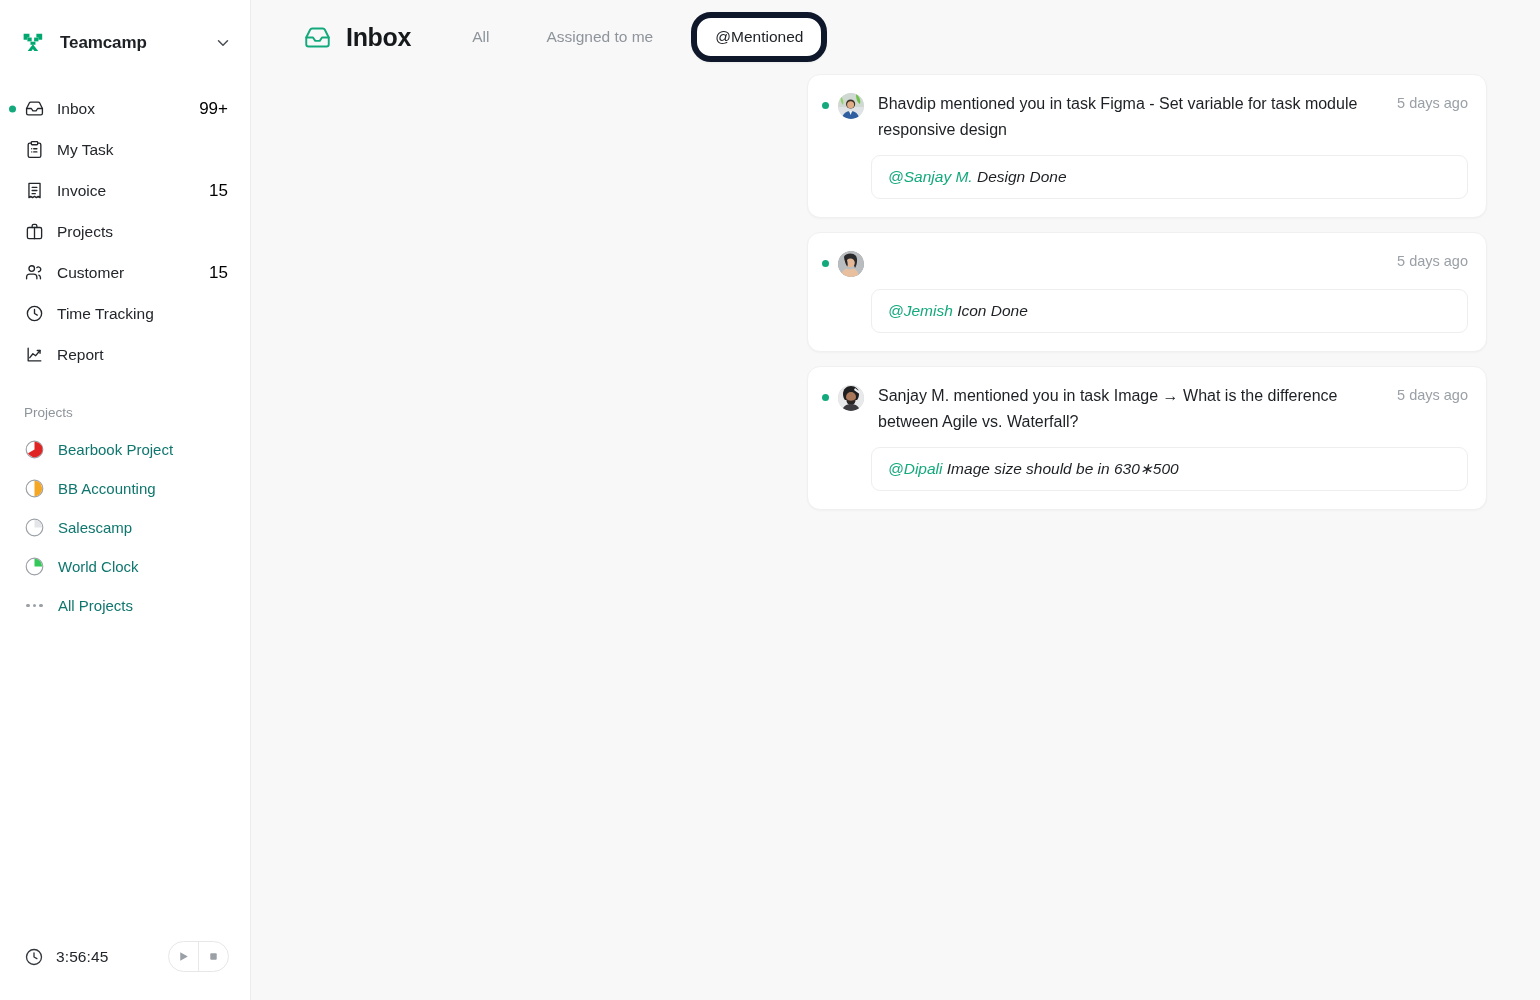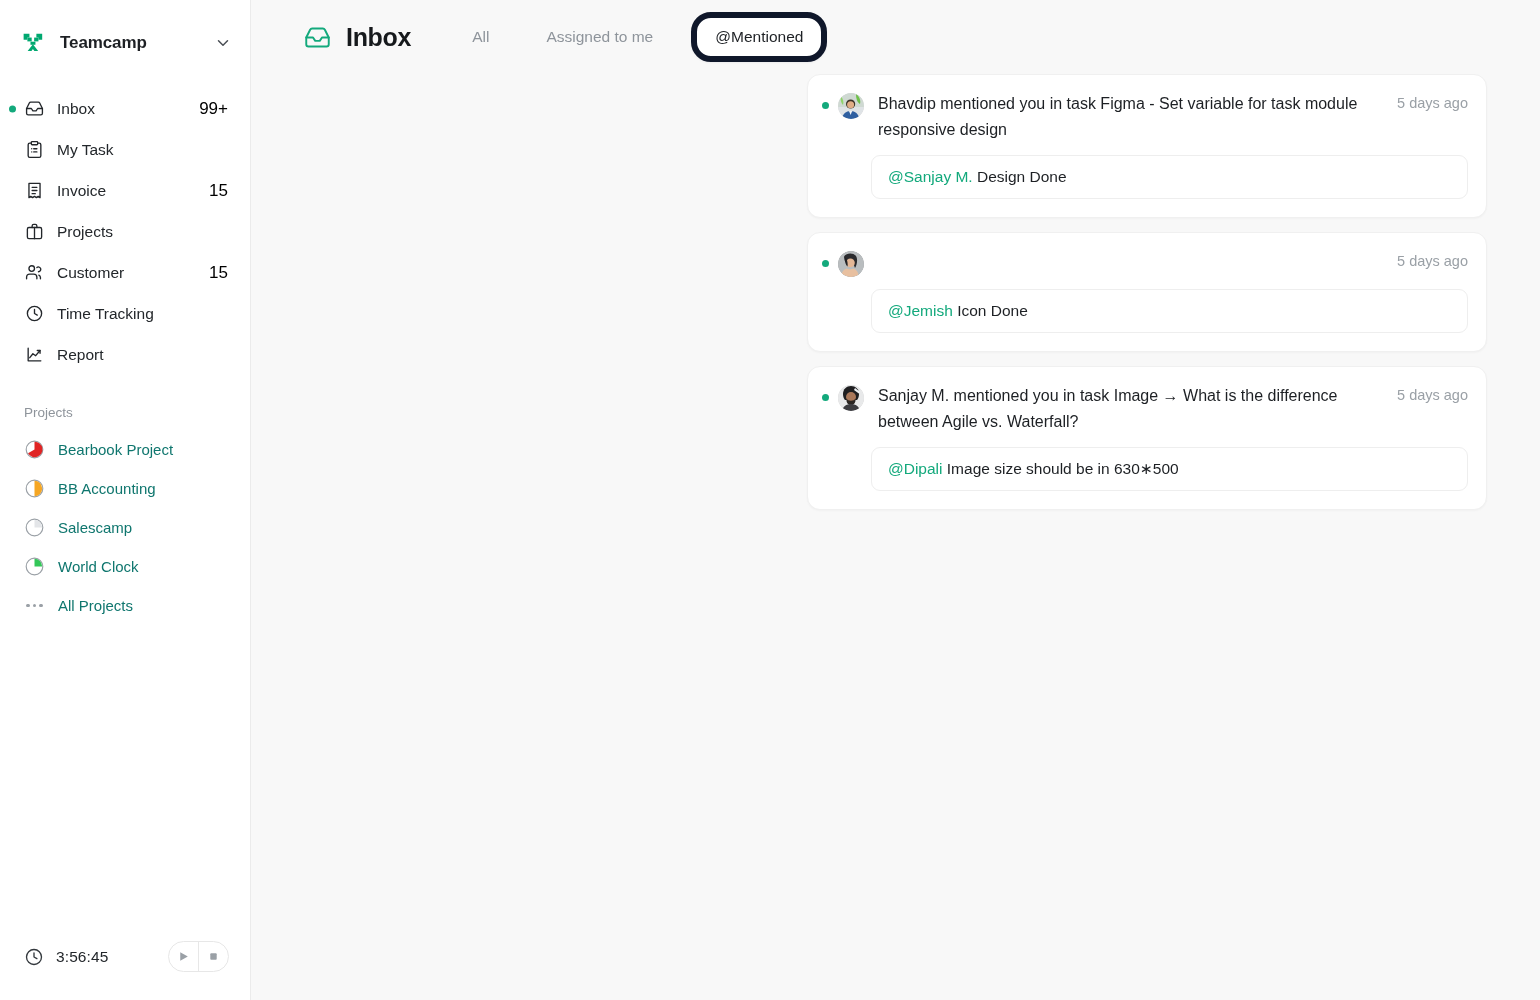--- a/index.html
+++ b/index.html
@@ -127,21 +127,21 @@
     color: #1d2024; max-width: 485px;
   }
   .card-time {
     margin-left: auto; font-size: 14.5px; color: #9aa0a6;
     white-space: nowrap; padding-top: 4px;
   }
   .quote {
     margin-left: 49px; margin-top: 12px;
     border: 1px solid #eeeeee; border-radius: 9px;
     padding: 12px 16px; background: #fff;
-    font-size: 15.5px; color: #1d2024;
+    font-size: 15.5px; color: #1d2024; font-style: italic;
   }
   .mention { color: #13a97c; }
 </style>
 </head>
 <body>
 
 <div class="app">
 
   <aside class="sidebar">
 

